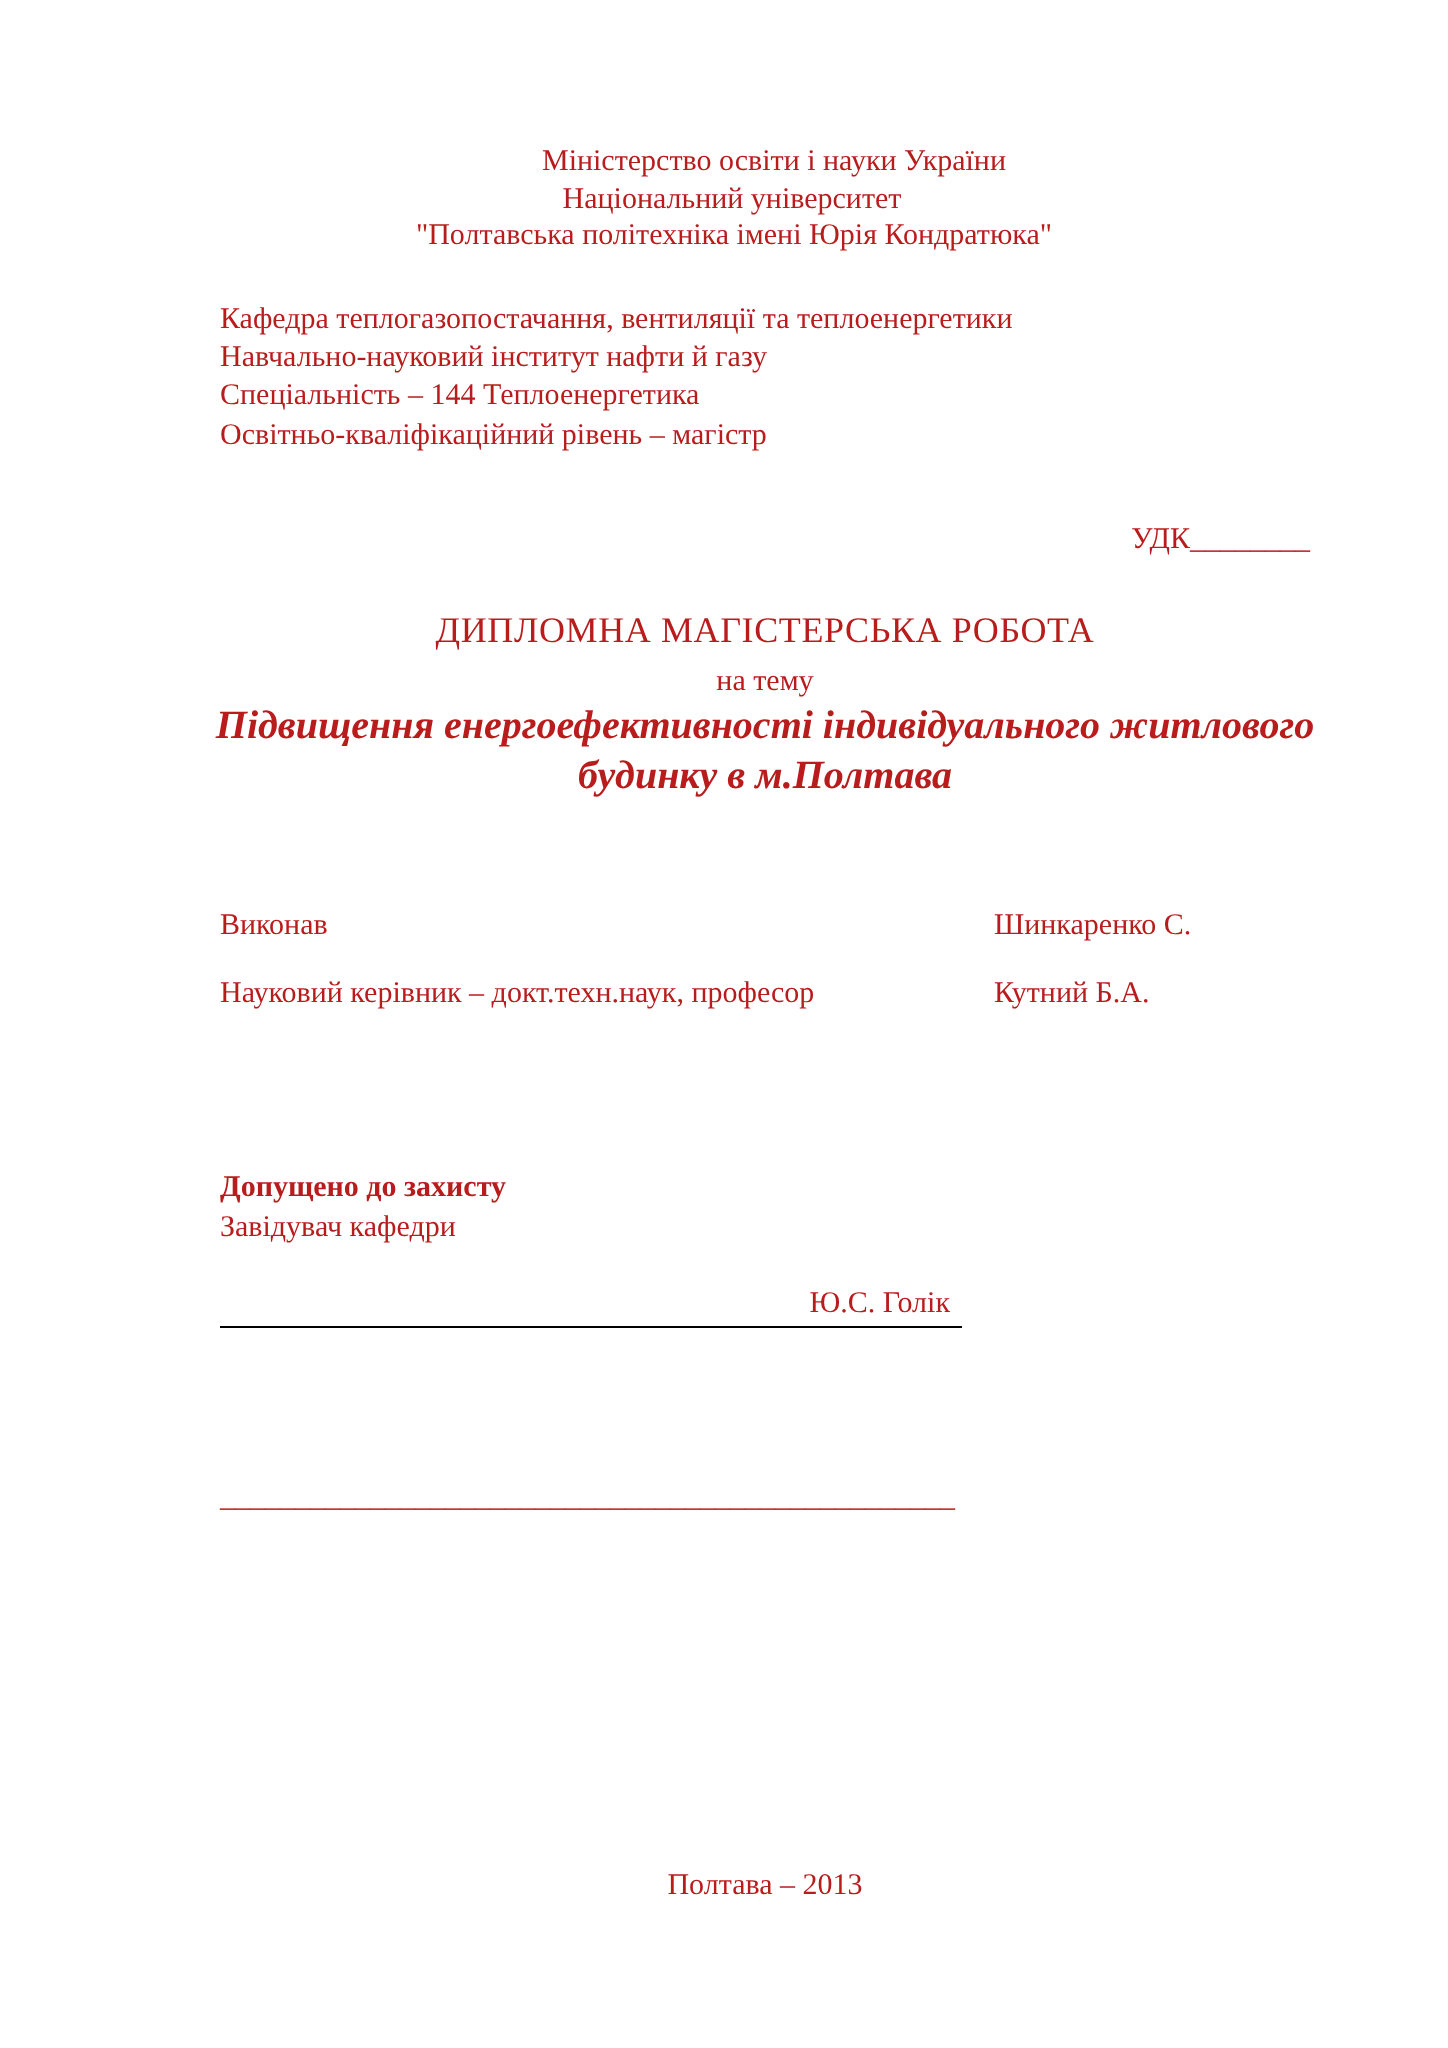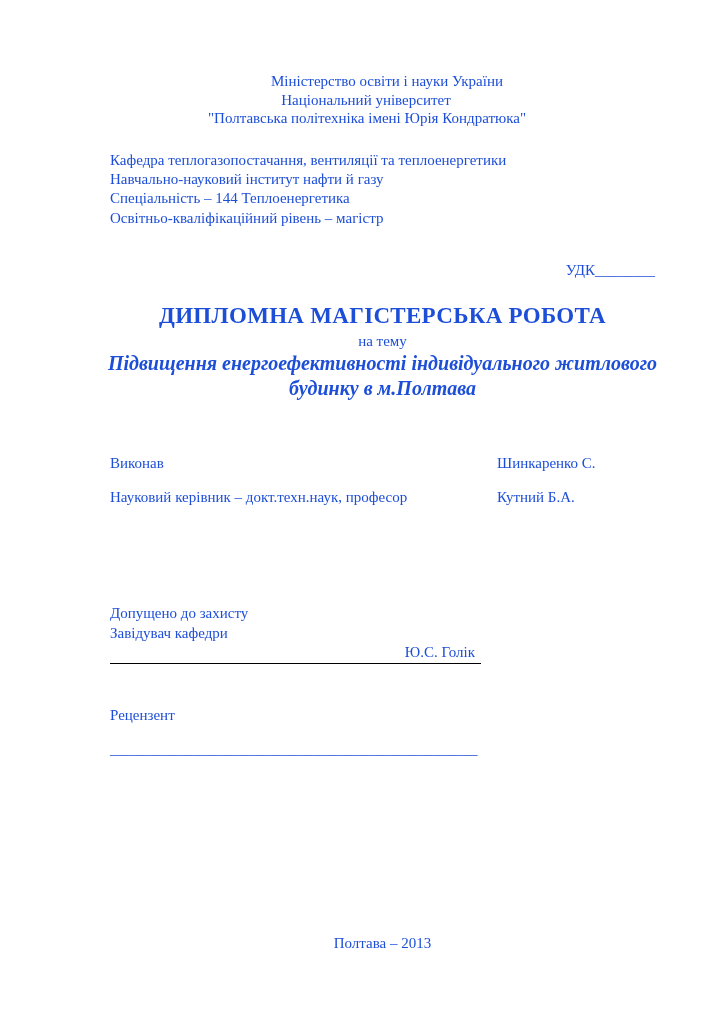--- a/index.html
+++ b/index.html
@@ -5,41 +5,41 @@
   html, body {
     margin: 0;
     padding: 0;
     background: #ffffff;
   }
   .page {
     position: relative;
     width: 724px;
     height: 1024px;
     background: #ffffff;
-    color: #1d4ed8;
+    color: #b91c1c;
     font-family: "Liberation Serif", "DejaVu Serif", serif;
     font-size: 15px;
     overflow: hidden;
   }
   .abs {
     position: absolute;
     left: 110px;
     width: 545px;
   }
   .center { text-align: center; }
   .right  { text-align: right; }
-  .bold   { font-weight: normal; margin-top: 19px; }
+  .bold   { font-weight: bold; }
   .header-block { line-height: 18.5px; }
   .header-line-1 { text-indent: 9px; }
   .header-line-2 { text-indent: -33px; }
   .header-line-3 { text-indent: -31px; }
   .institute-block { line-height: 19.2px; }
   .doc-title {
-    font-size: 23px;
-    font-weight: bold;
+    font-size: 18px;
+    font-weight: normal;
     line-height: 27px;
     letter-spacing: 0.3px;
   }
   .topic {
     font-size: 20px;
     font-weight: bold;
     font-style: italic;
     line-height: 25px;
   }
   .role-row { position: relative; height: 18px; }
@@ -97,19 +97,18 @@
 
   <div class="abs approval-block" style="top:585px">
     <div class="bold">Допущено до захисту</div>
     <div>Завідувач кафедри</div>
   </div>
 
   <div class="abs" style="top:644px">
     <span class="sig-line"><span>Ю.С. Голік</span></span>
   </div>
 
-  <div class="abs" style="top:707px">Рецензент</div>
 
   <div class="abs reviewer-line" style="top:740px">_________________________________________________</div>
 
   <div class="abs center" style="top:935px">Полтава – 2013</div>
 
 </div>
 
 </body></html>

